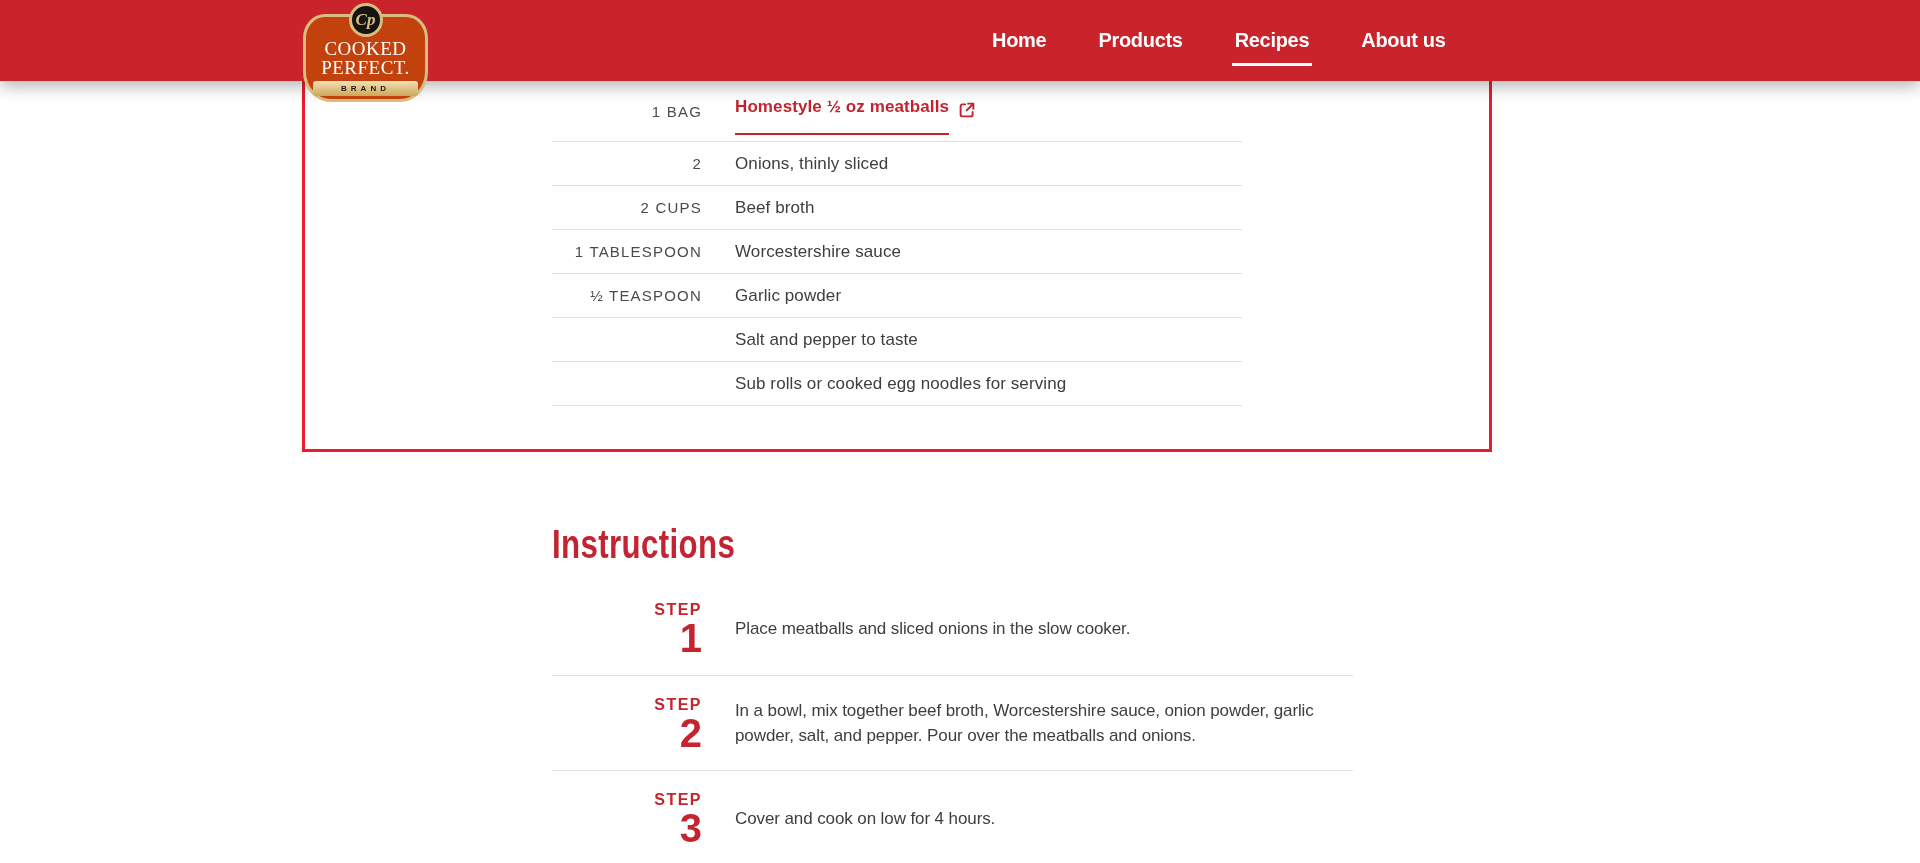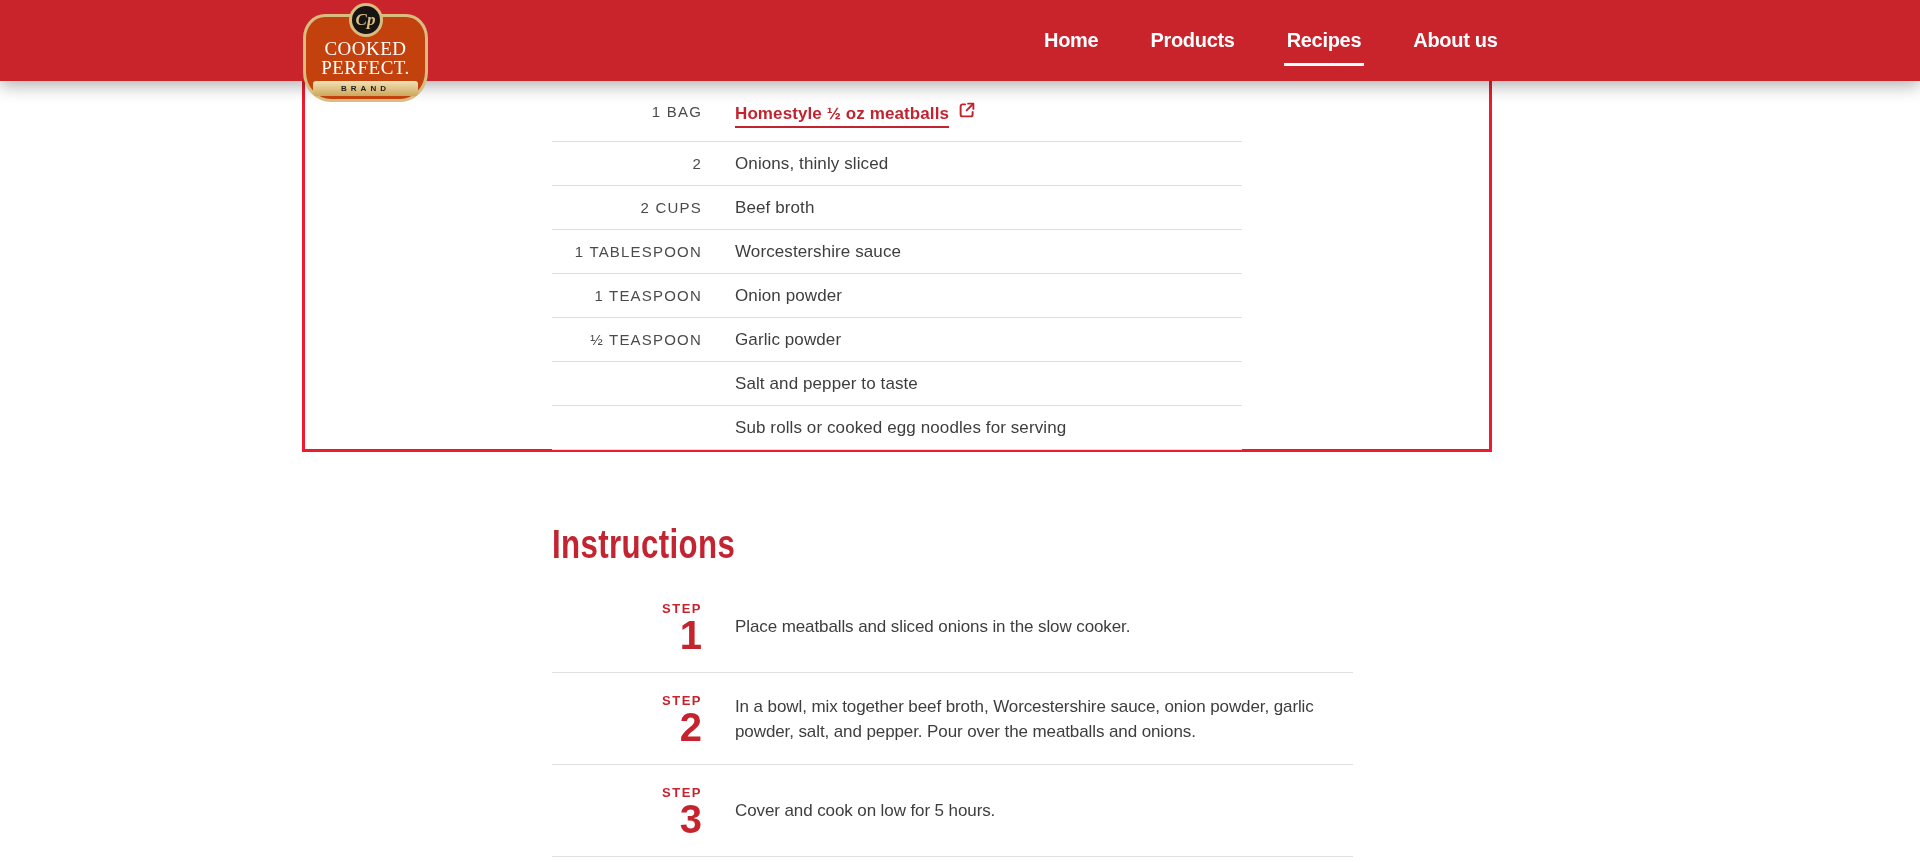--- a/index.html
+++ b/index.html
@@ -9,21 +9,21 @@
     font-family:"Liberation Sans", sans-serif;
   }
 
   
   .header {
     position:absolute; left:0; top:0; width:1920px; height:81px;
     background:#c9232b; z-index:5;
     box-shadow:0 5px 16px rgba(0,0,0,0.30);
   }
   .nav {
-    position:absolute; left:1044px; top:0; height:81px;
+    position:absolute; left:992px; top:0; height:81px;
     display:flex; align-items:center; gap:52px; z-index:6;
   }
   .nav-item {
     position:relative; height:100%; display:flex; align-items:center;
     color:#ffffff; font-weight:bold; font-size:20px; letter-spacing:-0.3px;
     cursor:pointer; white-space:nowrap;
   }
   .nav-item.active::after {
     content:""; position:absolute; left:-3px; right:-3px; bottom:15px;
     height:3px; background:#ffffff;
@@ -70,34 +70,34 @@
   .ing-row.first { height:61px; }
   .ing-qty {
     width:150px; flex:0 0 150px; text-align:right;
     font-size:15px; letter-spacing:1.2px; color:#4b4b4b; text-transform:uppercase;
   }
   .ing-name { margin-left:33px; font-size:17px; color:#3e3e3e; letter-spacing:0.1px; }
   .ing-link {
     display:inline-flex; align-items:center; gap:9px;
     color:#c2232e; font-weight:bold; font-size:17px; text-decoration:none; cursor:pointer;
   }
-  .ing-link .link-text { border-bottom:2px solid #c2232e; padding-bottom:2px;margin-top:9px; }
+  .ing-link .link-text { border-bottom:2px solid #c2232e; padding-bottom:16px;margin-top:9px; }
   .ext-icon { width:18px; height:18px; display:inline-block; margin-top:-3px; }
 
   
   .instructions { position:absolute; left:552px; top:452px; width:801px; z-index:1; }
   .instr-title {
     margin-top:70px; font-size:40px; font-weight:bold; color:#c32431;
     letter-spacing:0.5px; transform:scaleX(0.78); transform-origin:left center;
     white-space:nowrap;
   }
   .steps { margin-top:14px; }
   .step-row { display:flex; padding:20px 0; border-bottom:1px solid #dfdfdf; }
   .step-label { width:150px; flex:0 0 150px; text-align:right; color:#c5242e; }
-  .step-word { font-size:13px; font-weight:bold; letter-spacing:1.5px; }
+  .step-word { font-size:16px; font-weight:bold; letter-spacing:1.5px; }
   .step-num  { font-size:40px; font-weight:bold; line-height:0.85; margin-top:2px; }
   .step-text {
     margin-left:33px; align-self:center;
     font-size:17px; line-height:25px; color:#3e3e3e;
     letter-spacing:-0.1px; white-space:pre-line;
   }
 </style>
 </head>
 <body>
 
@@ -144,24 +144,20 @@
     <div class="ing-row">
       <div class="ing-qty">2 CUPS</div>
       <div class="ing-name">Beef broth</div>
     </div>
 
     <div class="ing-row">
       <div class="ing-qty">1 TABLESPOON</div>
       <div class="ing-name">Worcestershire sauce</div>
     </div>
 
-    <div class="ing-row">
-      <div class="ing-qty">1 TEASPOON</div>
-      <div class="ing-name">Onion powder</div>
-    </div>
 
     <div class="ing-row">
       <div class="ing-qty">½ TEASPOON</div>
       <div class="ing-name">Garlic powder</div>
     </div>
 
     <div class="ing-row">
       <div class="ing-qty"></div>
       <div class="ing-name">Salt and pepper to taste</div>
     </div>
@@ -194,17 +190,17 @@
       </div>
       <div class="step-text">In a bowl, mix together beef broth, Worcestershire sauce, onion powder, garlic
 powder, salt, and pepper. Pour over the meatballs and onions.</div>
     </div>
 
     <div class="step-row">
       <div class="step-label">
         <div class="step-word">STEP</div>
         <div class="step-num">3</div>
       </div>
-      <div class="step-text">Cover and cook on low for 5 hours.</div>
+      <div class="step-text">Cover and cook on low for 4 hours.</div>
     </div>
 
   </div>
 </div>
 
 </body></html>

